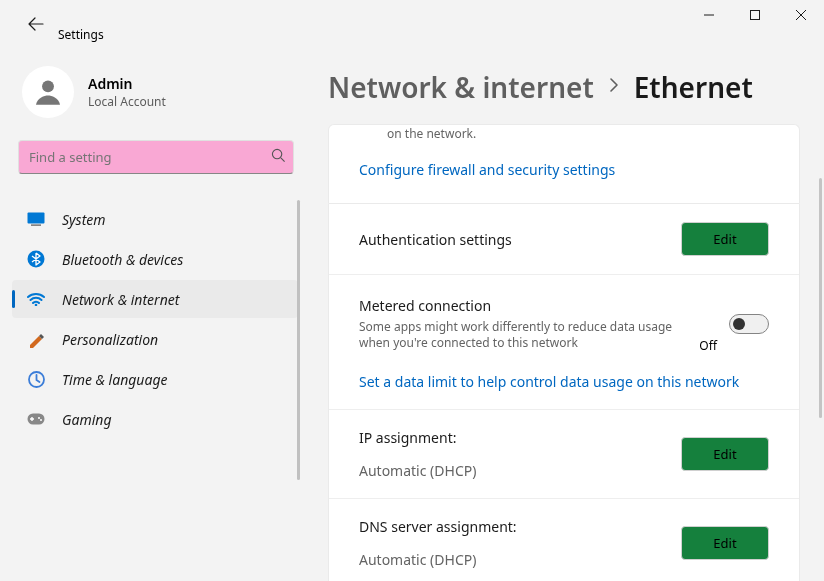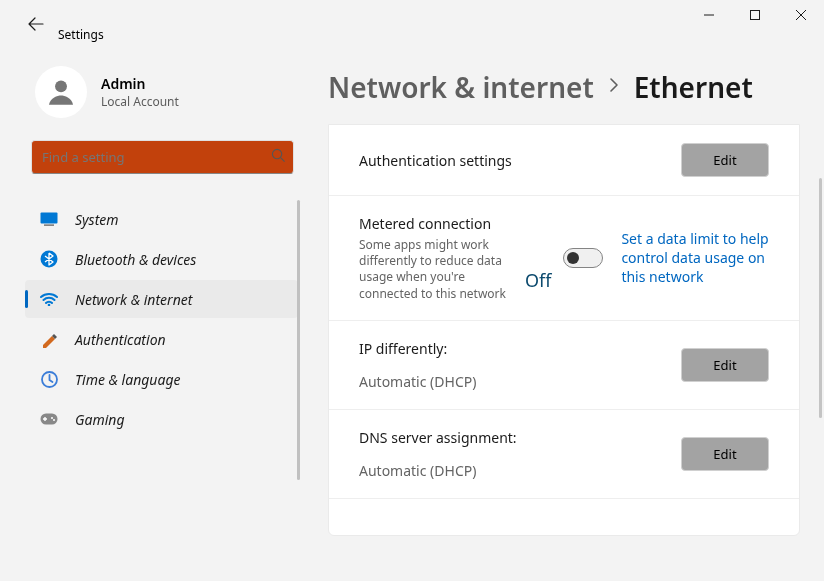--- a/index.html
+++ b/index.html
@@ -6,29 +6,29 @@
   body { background: #f3f3f3; width: 824px; height: 581px; overflow: hidden; position: relative; }
 
   .titlebar { display: flex; align-items: center; height: 48px; padding-left: 20px; }
   .back { width: 32px; height: 32px; display: flex; align-items: center; justify-content: center; cursor: pointer; margin-right: 6px; }
   .app-title { font-size: 12px; color: #000; margin-top: 20px; }
   .window-controls { position: absolute; top: 0; right: 0; display: flex; }
   .wc { width: 46px; height: 30px; display: flex; align-items: center; justify-content: center; cursor: pointer; }
 
   .layout { display: flex; height: calc(100% - 48px); }
 
-  .sidebar { width: 306px; padding-left: 19px; padding-right: 0; position: relative; overflow: hidden; }
+  .sidebar { width: 306px; padding-left: 6px; padding-right: 0; position: relative; overflow: hidden; }
   .user { display: flex; align-items: center; padding: 18px 16px 22px 16px; }
   .avatar { width: 52px; height: 52px; border-radius: 50%; background: #fff; display: flex; align-items: center; justify-content: center; margin-right: 14px; }
   .avatar svg { width: 34px; height: 34px; fill: #767676; }
   .username { font-size: 14px; font-weight: 600; }
   .subuser { font-size: 12px; color: #5c5c5c; }
 
   .search { margin: 0 12px; position: relative; }
-  .search input { width: 100%; height: 34px; border: 1px solid #e0e0e0; border-bottom: 1px solid #868686; border-radius: 4px; background: #c2410c; padding: 0 34px 0 10px; font-size: 13px; outline: none; }
+  .search input { width: 100%; height: 34px; border: 1px solid #e0e0e0; border-bottom: 1px solid #868686; border-radius: 4px; background: #f9a8d4; padding: 0 34px 0 10px; font-size: 13px; outline: none; }
   .search .sicon { position: absolute; right: 8px; top: 50%; transform: translateY(-50%); pointer-events: none; }
 
   .nav { margin-top: 26px; position: relative; }
   .nav-scroll { position: absolute; right: 6px; top: 0; bottom: 0; width: 3px; background: #c0c0c0; border-radius: 2px; height: 280px; }
   .nav-item { display: flex; align-items: center; height: 38px; padding-left: 14px; margin: 2px 8px 2px 6px; border-radius: 4px; cursor: pointer; font-size: 14px; color: #1b1b1b; position: relative; font-style: italic; }
   .nav-item .nic { width: 20px; height: 20px; margin-right: 16px; display: flex; align-items: center; justify-content: center; }
   .nav-item.selected { background: #eaeaea; }
   .nav-item.selected::before { content: ""; position: absolute; left: 0; top: 10px; bottom: 10px; width: 3px; background: #0067c0; border-radius: 2px; }
 
   .main { flex: 1; padding: 20px 24px 0 22px; overflow: hidden; position: relative; }
@@ -39,25 +39,25 @@
   .bc-current { font-size: 28px; font-weight: 600; color: #1a1a1a; }
 
   .panel { background: #fff; border: 1px solid #eaeaea; border-radius: 0 0 6px 6px; overflow: hidden; }
   .panel-top { background: #fff; border: 1px solid #eaeaea; border-bottom: none; border-radius: 6px 6px 0 0; padding: 0 30px 24px 30px; }
   .row { display: flex; align-items: center; justify-content: space-between; padding: 18px 30px; border-top: 1px solid #eee; }
   .row:first-child { border-top: none; }
   .row .info { flex: 1; padding-right: 16px; }
   .row-title { font-size: 14px; color: #1b1b1b; }
   .row-sub { font-size: 12px; color: #646464; margin-top: 4px; line-height: 1.35; }
   .row-val { font-size: 14px; color: #646464; margin-top: 14px; }
-  .btn { min-width: 88px; height: 34px; border: 1px solid #d0d0d0; background: #a3a3a3; border-radius: 4px; font-size: 13px; cursor: pointer; }
+  .btn { min-width: 88px; height: 34px; border: 1px solid #d0d0d0; background: #15803d; border-radius: 4px; font-size: 13px; cursor: pointer; }
   .link { color: #0067c0; font-size: 14px; cursor: pointer; }
 
   .toggle-wrap { display: flex; align-items: center; gap: 12px; }
-  .toggle-label { font-size: 18px; color: #0c4a6e; margin-top: 44px; }
+  .toggle-label { font-size: 12px; color: #000000; margin-top: 44px; }
   .toggle { width: 40px; height: 20px; border-radius: 10px; border: 1px solid #848484; background: #f0f0f0; position: relative; cursor: pointer; }
   .toggle .knob { position: absolute; left: 3px; top: 3px; width: 12px; height: 12px; border-radius: 50%; background: #333; }
 
   .frag-text { font-size: 12px; color: #646464; margin-left: 28px; }
   .configure-link { margin-top: 18px; }
 </style>
 </head>
 <body>
 
 <div class="titlebar">
@@ -140,21 +140,21 @@
           </span>
         <span>Network &amp; internet</span>
       </div>
       <div class="nav-item">
         <span class="nic">
             <svg width="18" height="18" viewBox="0 0 18 18">
               <path d="M3 15l9-9 3 3-9 9H3z" fill="#d2691e"></path>
               <path d="M12 6l3 3 2-2-3-3z" fill="#555"></path>
             </svg>
           </span>
-        <span>Authentication</span>
+        <span>Personalization</span>
       </div>
       <div class="nav-item">
         <span class="nic">
             <svg width="17" height="17" viewBox="0 0 17 17">
               <circle cx="8.5" cy="8.5" r="7.5" fill="none" stroke="#3b7dd8" stroke-width="1.8"></circle>
               <path d="M8.5 4v5l3 2" stroke="#3b7dd8" stroke-width="1.8" fill="none" stroke-linecap="round"></path>
             </svg>
           </span>
         <span>Time &amp; language</span>
       </div>
@@ -177,48 +177,52 @@
     <div class="breadcrumb">
       <span class="bc-parent">Network &amp; internet</span>
       <span class="bc-chevron">
         <svg width="12" height="18" viewBox="0 0 12 18">
             <path d="M3 3l6 6-6 6" stroke="#5f5f5f" stroke-width="1.6" fill="none" stroke-linecap="round" stroke-linejoin="round"></path>
           </svg>
       </span>
       <span class="bc-current">Ethernet</span>
     </div>
 
+    <div class="panel-top">
+      <div class="frag-text">on the network.</div>
+      <div class="link configure-link">Configure firewall and security settings</div>
+    </div>
 
     <div class="panel">
       <div class="row">
         <div class="info">
             <div class="row-title">Authentication settings</div>
           </div>
         <button class="btn">Edit</button>
       </div>
 
-      <div class="row" style="flex-direction:row; align-items:center; gap:18px;">
+      <div class="row" style="flex-direction:column; align-items:flex-start; gap:18px;">
         <div style="display:flex; align-items:center; justify-content:space-between;">
           <div class="info">
             <div class="row-title">Metered connection</div>
             <div class="row-sub">Some apps might work differently to reduce data usage when you're connected to this network</div>
           </div>
           <div class="toggle-wrap">
             <span class="toggle-label">Off</span>
             <div class="toggle">
                 <div class="knob"></div>
               </div>
           </div>
         </div>
         <div class="link">Set a data limit to help control data usage on this network</div>
       </div>
 
       <div class="row">
         <div class="info">
-          <div class="row-title">IP differently:</div>
+          <div class="row-title">IP assignment:</div>
           <div class="row-val">Automatic (DHCP)</div>
         </div>
         <button class="btn">Edit</button>
       </div>
 
       <div class="row">
         <div class="info">
           <div class="row-title">DNS server assignment:</div>
           <div class="row-val">Automatic (DHCP)</div>
         </div>

